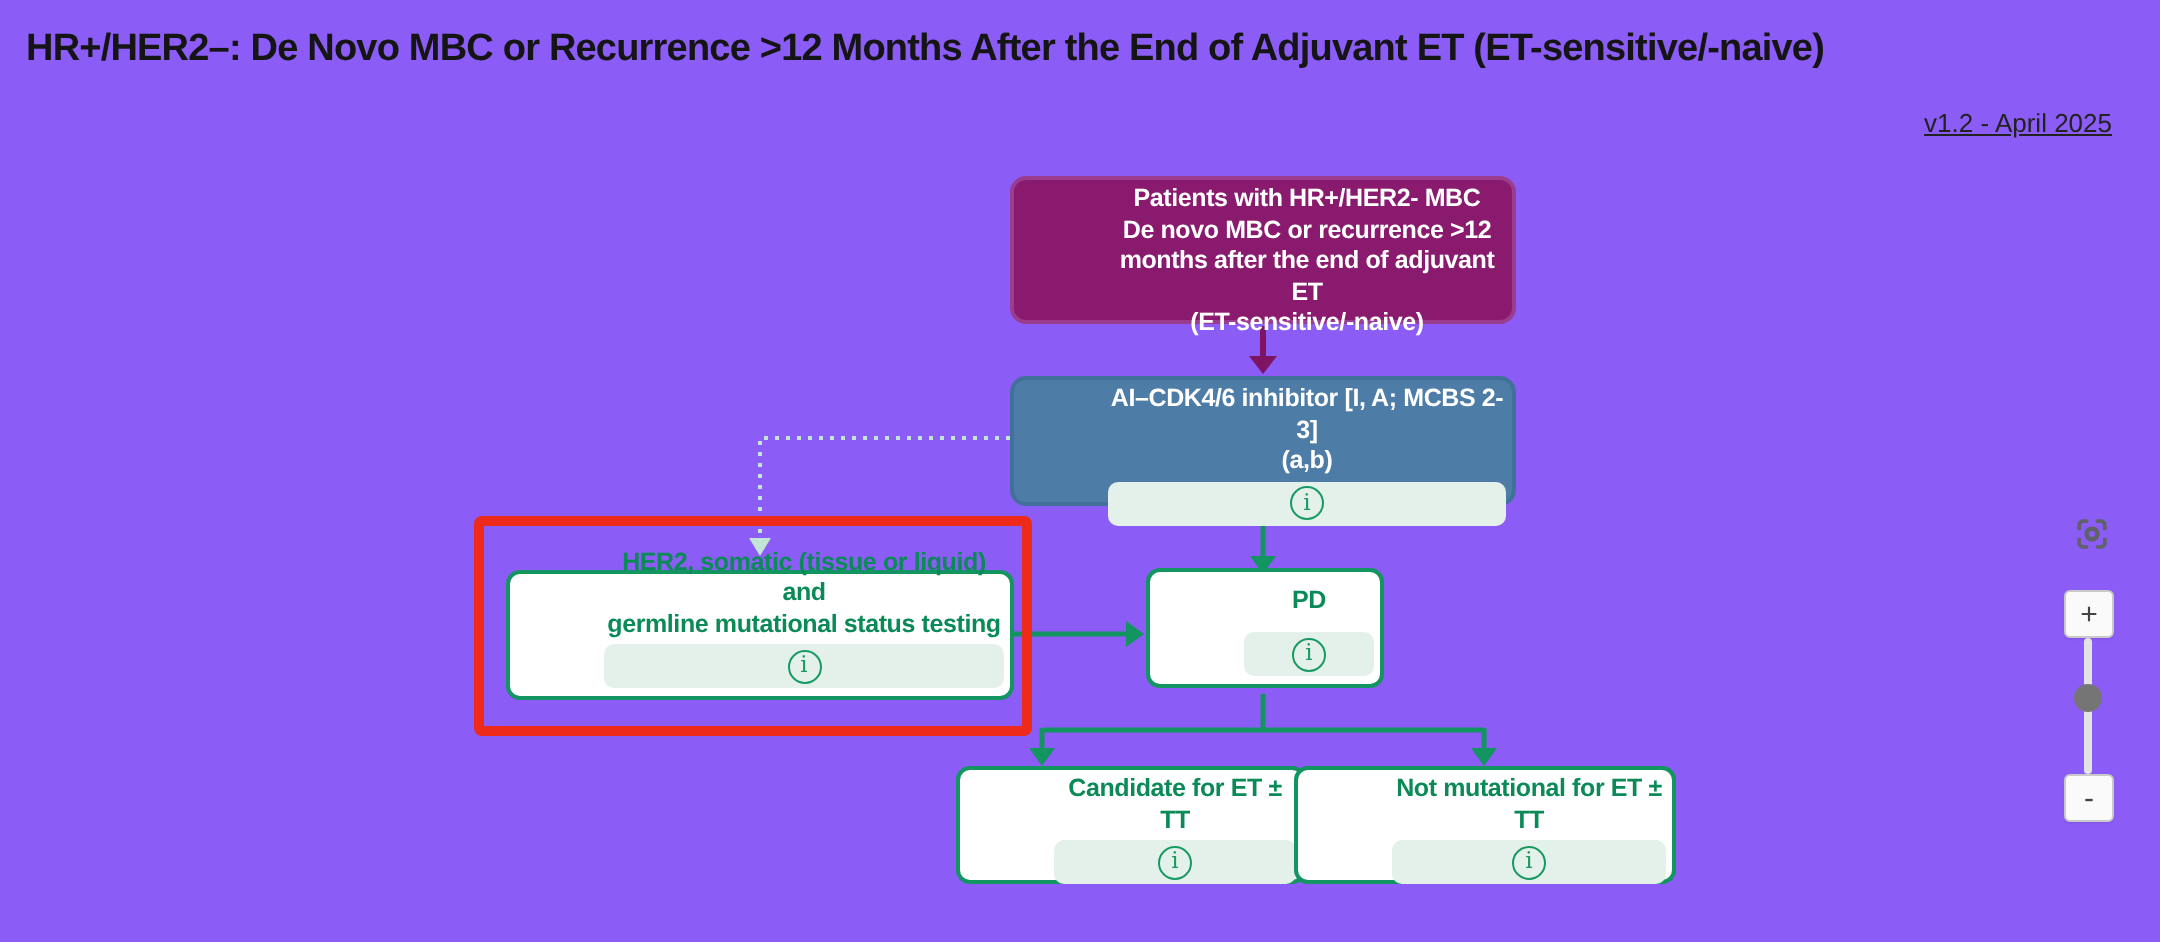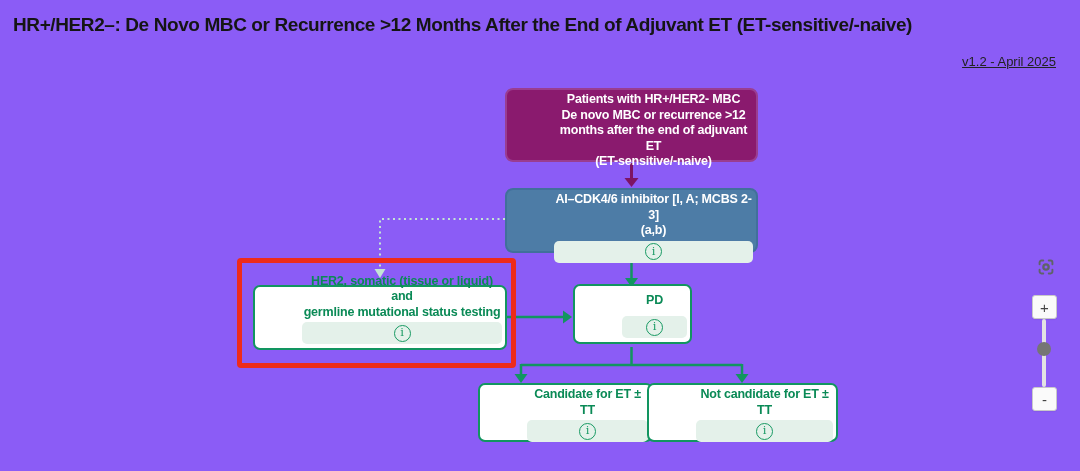--- a/index.html
+++ b/index.html
@@ -159,21 +159,21 @@
   </div>
 
   <div class="node green-node candidate-node">
     <div class="node-text">Candidate for ET ± TT</div>
     <div class="info-strip">
       <span class="info-circle">i</span>
     </div>
   </div>
 
   <div class="node green-node not-candidate-node">
-    <div class="node-text">Not candidate for ET ± TT</div>
+    <div class="node-text">Not mutational for ET ± TT</div>
     <div class="info-strip">
       <span class="info-circle">i</span>
     </div>
   </div>
 
   <div class="highlight-rect"></div>
 
   <button class="fit-button">
     <svg width="22" height="22" viewBox="0 0 24 24">
       <g fill="none" stroke="#5f6368" stroke-width="2.1" stroke-linecap="round">

